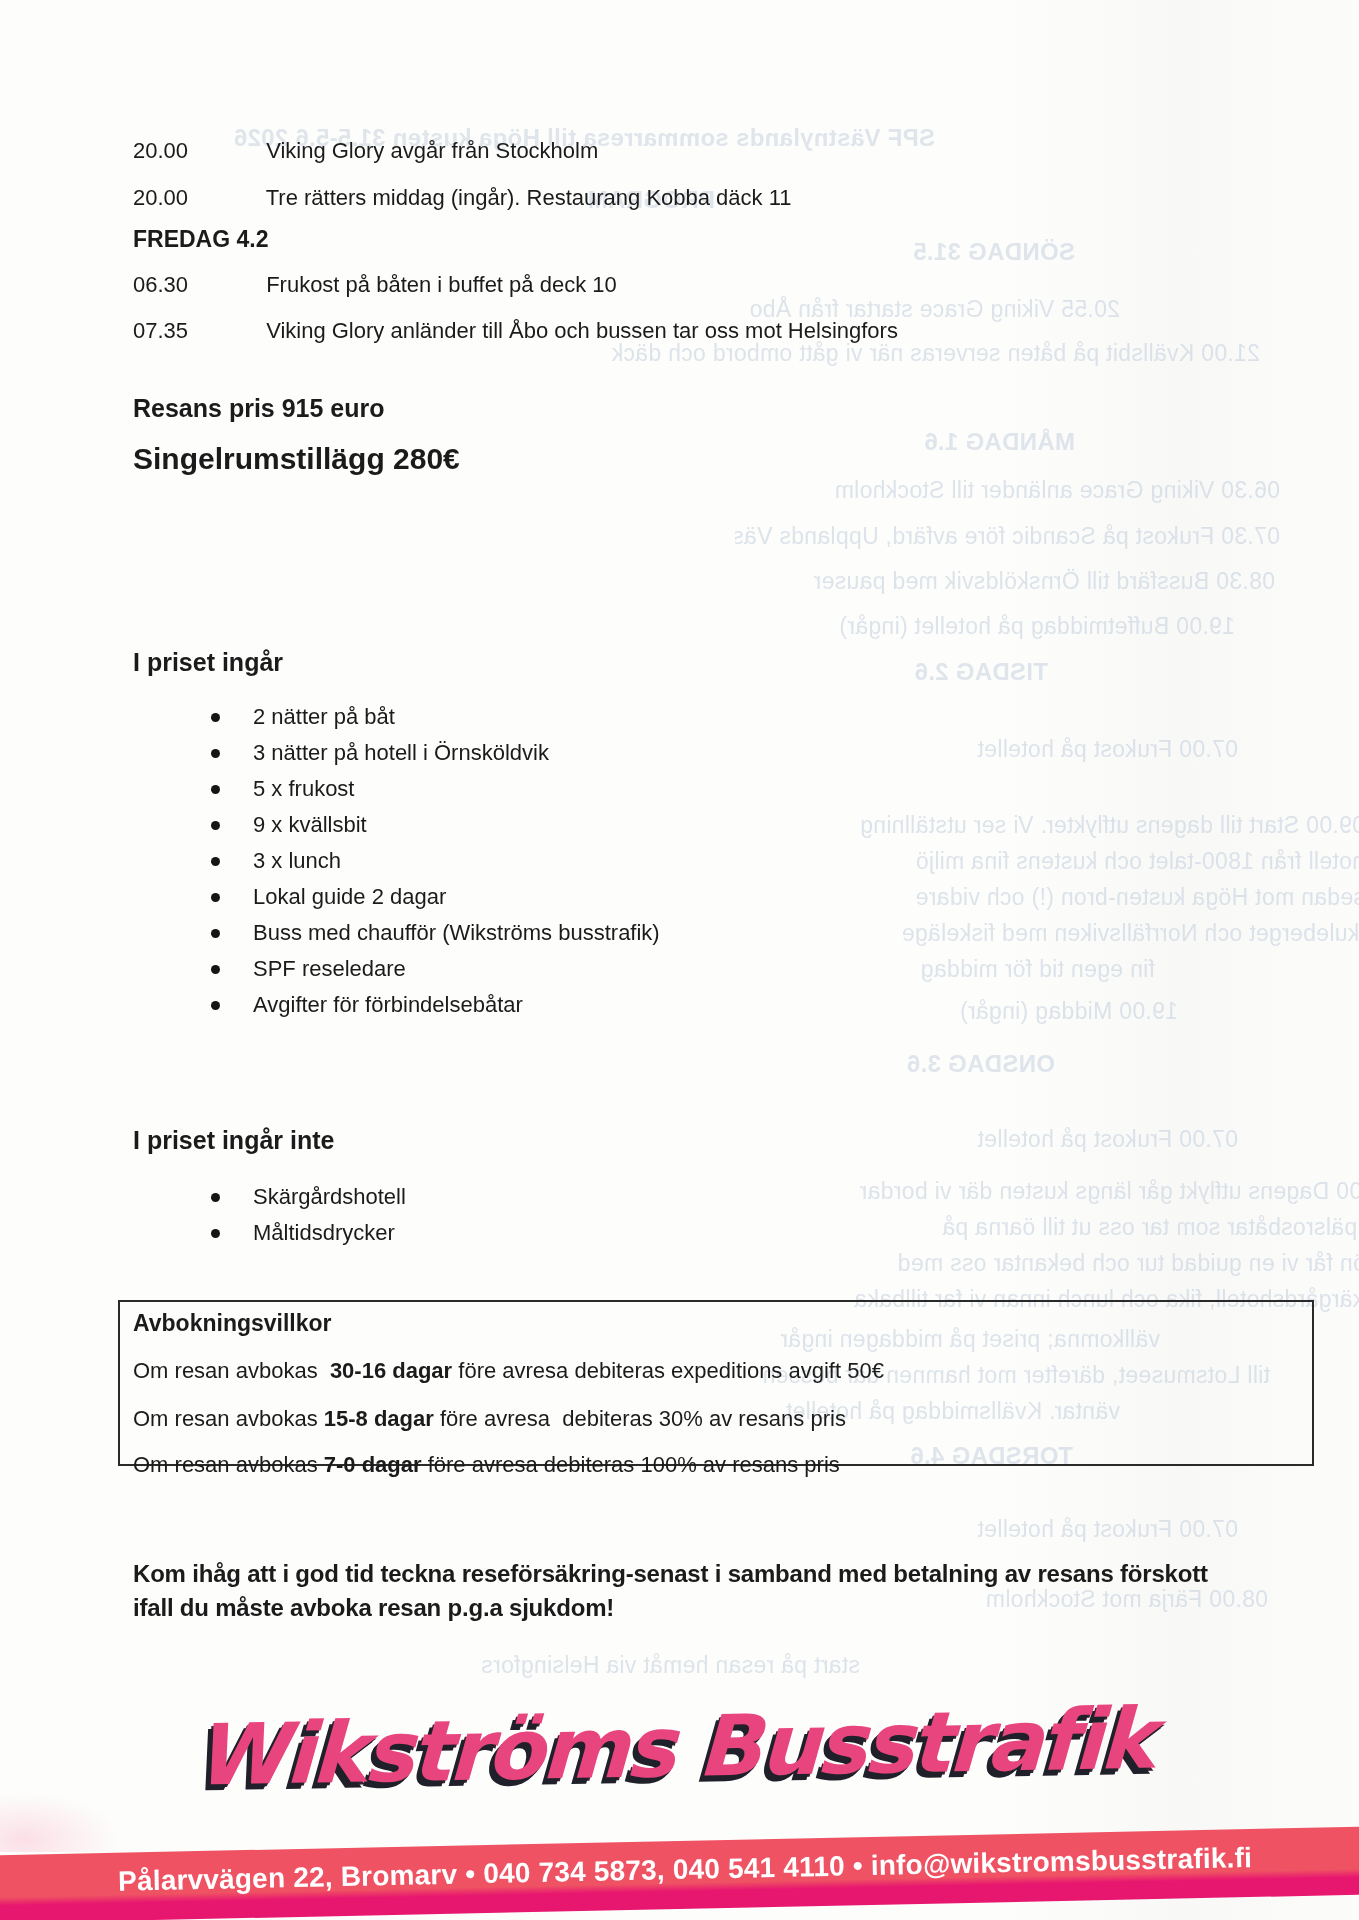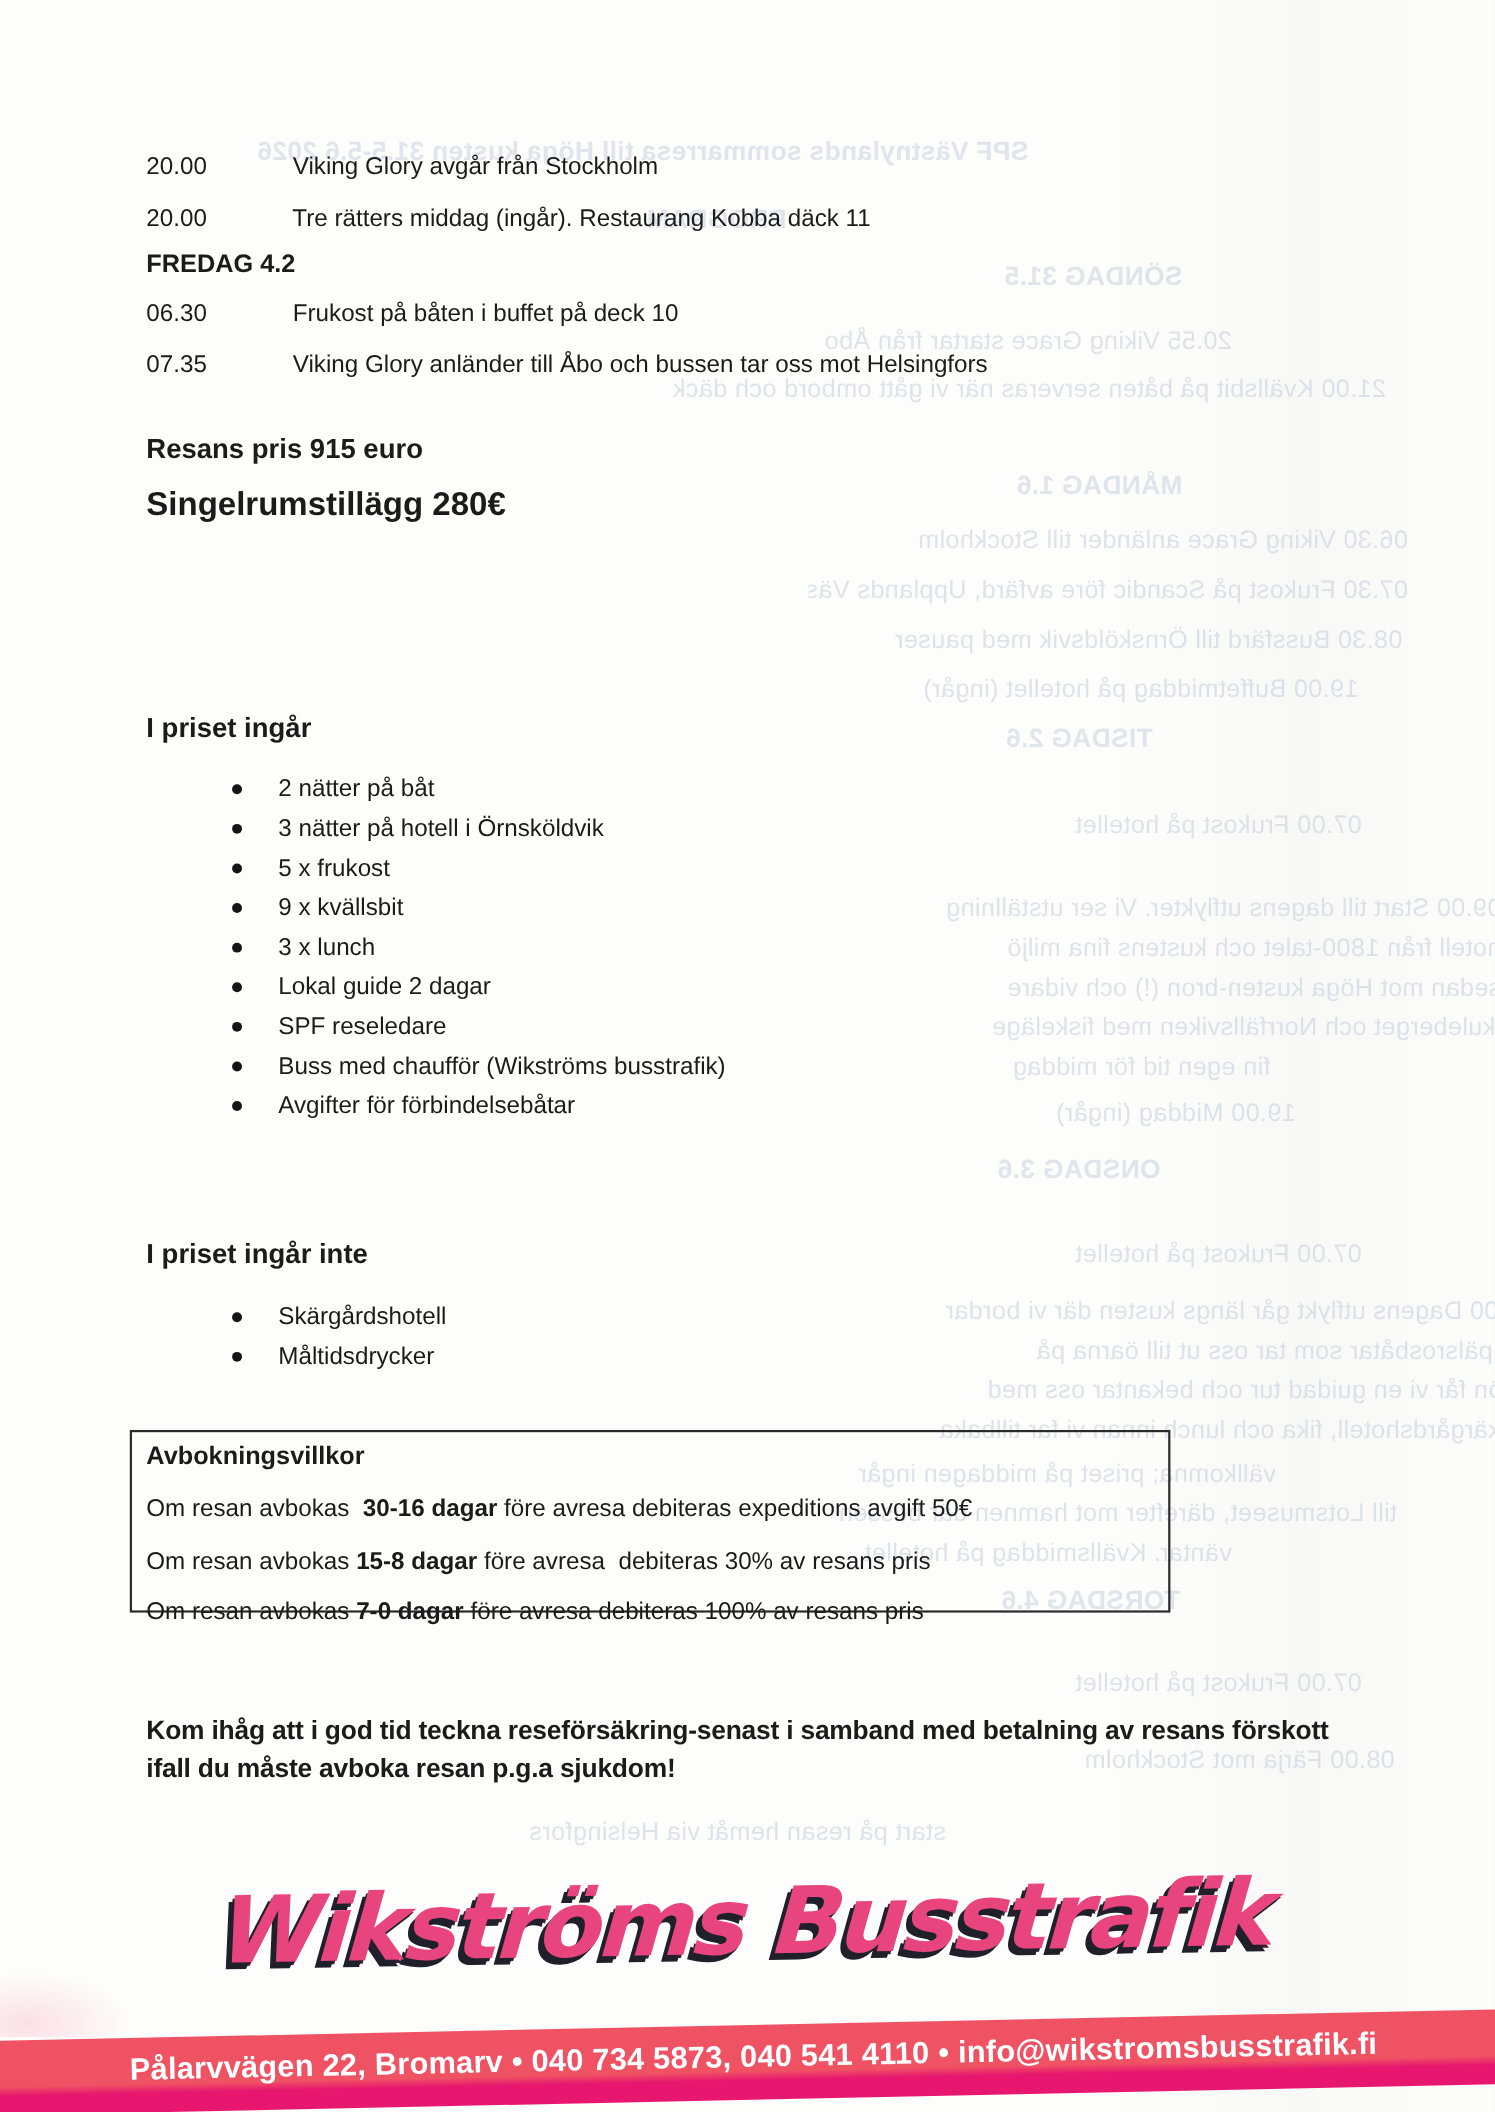--- a/index.html
+++ b/index.html
@@ -31,21 +31,21 @@
   .bold{font-weight:bold;}
   .h-day{position:absolute;left:133px;font-size:23px;font-weight:bold;}
   .h-price{position:absolute;left:133px;font-size:25px;font-weight:bold;}
   .h-sec{position:absolute;left:133px;font-size:25px;font-weight:bold;}
   ul.blist{position:absolute;left:205px;margin:0;padding:0;list-style:none;}
   ul.blist li{position:relative;height:36px;padding-left:48px;font-size:22px;}
   ul.blist li::before{
     content:"";position:absolute;left:6px;top:9px;width:9px;height:9px;border-radius:50%;background:#151515;
   }
   .cxl-box{
-    position:absolute;left:118px;top:1300px;width:946px;height:166px;
+    position:absolute;left:118px;top:1300px;width:1196px;height:166px;
     border:2px solid #2a2a2a;box-sizing:border-box;background:transparent;text-align:right;
   }
   .cxl-head{position:absolute;left:13px;top:8px;font-size:23px;font-weight:bold;}
   .cxl-line{position:absolute;left:13px;font-size:22px;white-space:pre-wrap;}
   .reminder{position:absolute;left:133px;font-size:24px;font-weight:bold;letter-spacing:-0.2px;white-space:nowrap;}
   
   .logo{
     position:absolute;left:40px;top:1698px;width:1280px;z-index:3;
     text-align:center;
     font-family:"DejaVu Sans",sans-serif;
@@ -138,22 +138,22 @@
     <div class="h-price" style="top:442px;font-size:30px">Singelrumstillägg 280€</div>
 
     <div class="h-sec" style="top:648px">I priset ingår</div>
     <ul class="blist" style="top:704px">
       <li>2 nätter på båt</li>
       <li>3 nätter på hotell i Örnsköldvik</li>
       <li>5 x frukost</li>
       <li>9 x kvällsbit</li>
       <li>3 x lunch</li>
       <li>Lokal guide 2 dagar</li>
+      <li>Buss med chaufför (Wikströms busstrafik)</li>
       <li>SPF reseledare</li>
-      <li>Buss med chaufför (Wikströms busstrafik)</li>
       <li>Avgifter för förbindelsebåtar</li>
     </ul>
 
     <div class="h-sec" style="top:1126px">I priset ingår inte</div>
     <ul class="blist" style="top:1184px">
       <li>Skärgårdshotell</li>
       <li>Måltidsdrycker</li>
     </ul>
 
     <div class="cxl-box">

